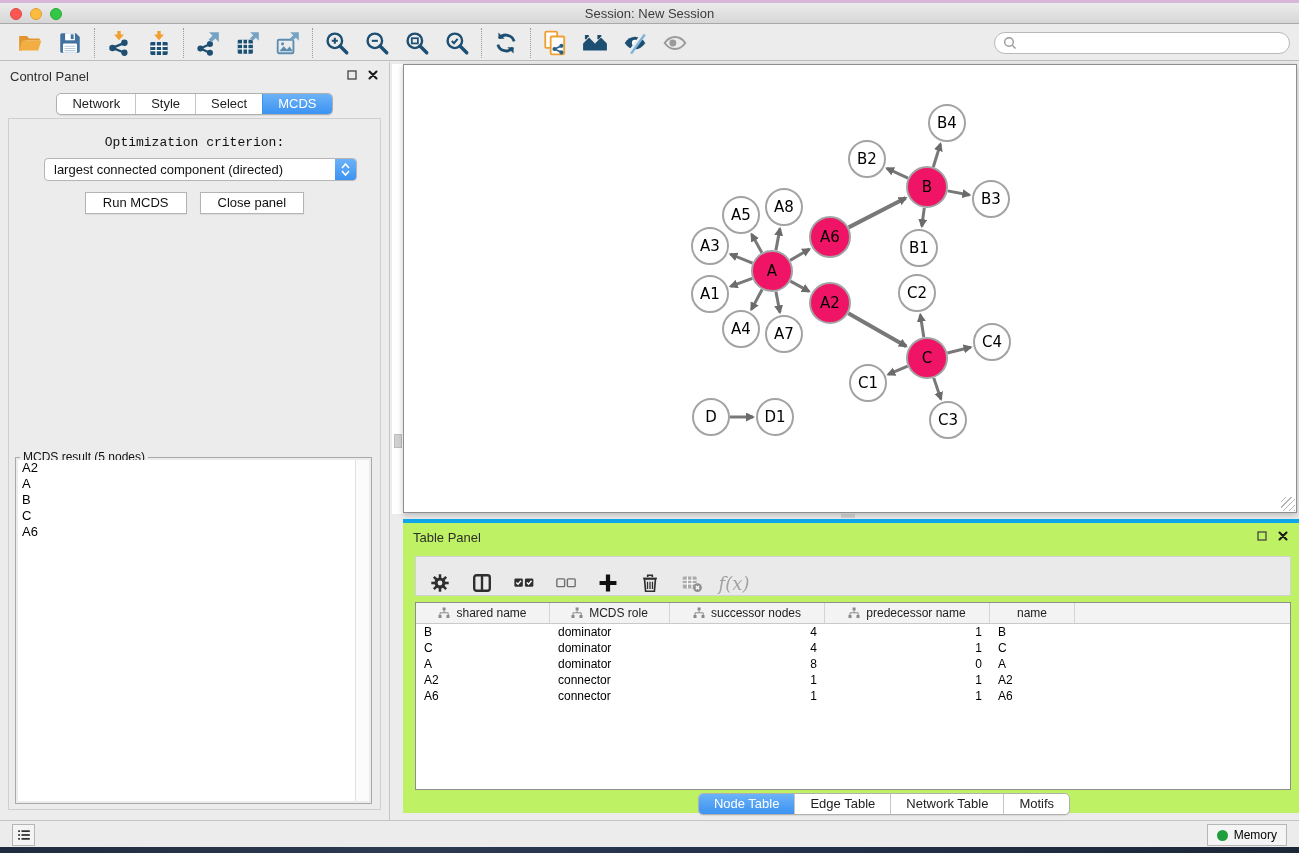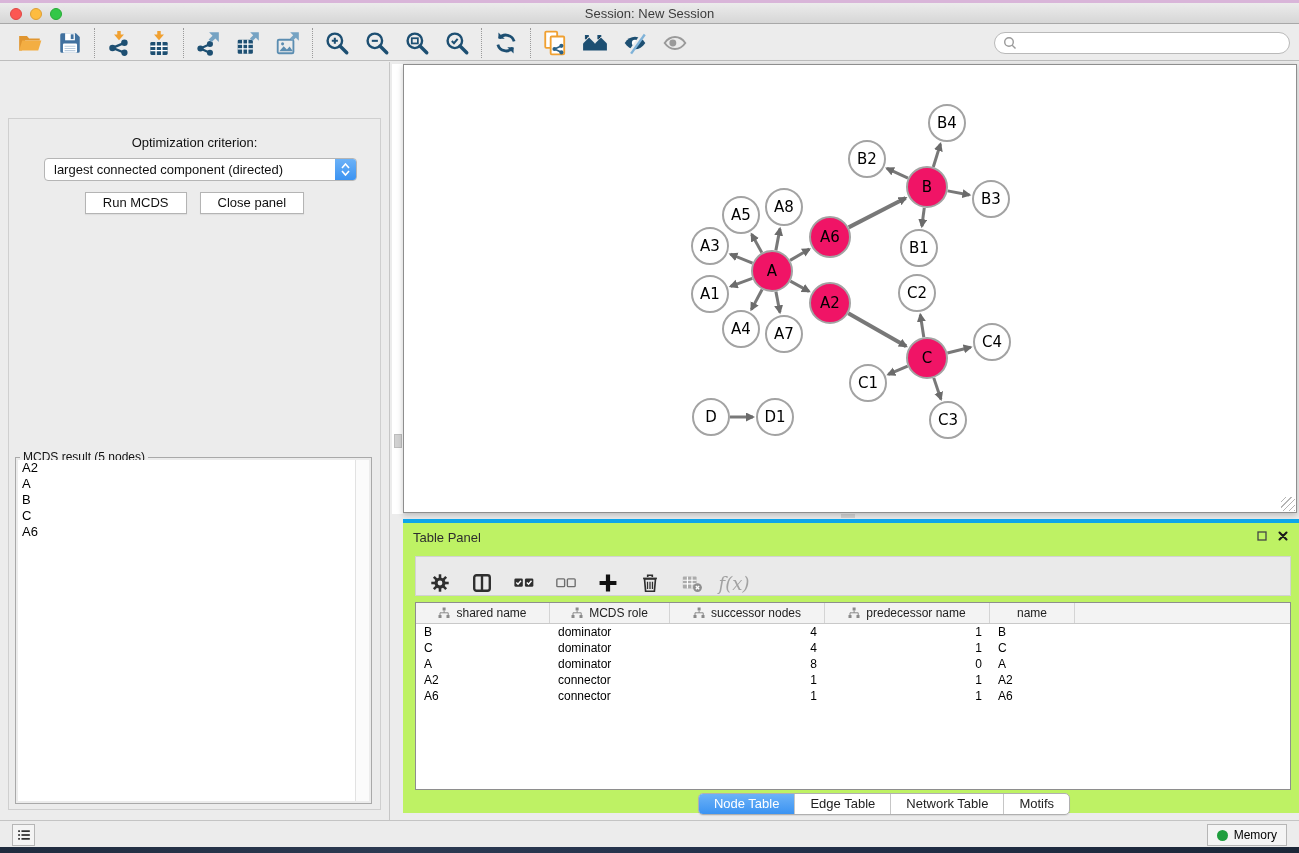--- a/index.html
+++ b/index.html
@@ -37,21 +37,21 @@
   .mini-icons svg { width:12px; height:12px; }
 
   .seg-tabs { display:flex; background:#fff; border:1px solid #b0b0b0; border-radius:5px; overflow:hidden; height:22px;
     box-shadow:0 1px 1px rgba(0,0,0,.08); }
   .seg-tab { padding:0 15px; line-height:20px; font-size:13px; color:#222; border-left:1px solid #c6c6c6; cursor:default; white-space:nowrap; }
   .seg-tab:first-child { border-left:none; }
   .seg-tab.selected { background:linear-gradient(#6cb2f7,#3b93f2); color:#fff; border-left-color:#3b93f2; }
   #cp-tabs-wrap { display:flex; justify-content:center; margin-top:5px; }
 
   #cp-content { position:absolute; left:8px; right:8px; top:56px; bottom:10px; border:1px solid #cfcfcf; background:#ececec; }
-  #cp-opt-label { text-align:center; margin-top:16px; font-size:13px; color:#111; }
+  #cp-opt-label { text-align:center; margin-top:16px; font-size:13px; color:#111;font-family:Liberation Mono, monospace; }
   #cp-select { position:absolute; left:35px; top:39px; width:313px; height:23px; background:#fff; border:1px solid #b5b5b5;
     border-radius:4px; display:flex; align-items:center; }
   #cp-select .sel-text { flex:1; padding-left:9px; font-size:13px; color:#111; white-space:nowrap; overflow:hidden; }
   #cp-select .sel-stepper { width:21px; height:21px; margin:0; border-radius:0 3px 3px 0;
     background:linear-gradient(#6cb2f7,#3b93f2); display:flex; flex-direction:column; align-items:center; justify-content:center; gap:1px; }
   .sel-stepper svg { width:9px; height:6px; }
   #cp-buttons { position:absolute; left:0; right:0; top:73px; display:flex; justify-content:center; gap:13px; }
   .aq-button { height:22px; padding:0 17px; background:#fff; border:1px solid #b4b4b4; border-radius:0;
     font-size:13px; color:#111; line-height:20px; box-shadow:0 1px 1px rgba(0,0,0,.06); }
 
@@ -265,20 +265,39 @@
   <div id="toolbar-search">
     <svg viewBox="0 0 14 14">
         <circle cx="6" cy="6" r="4.3" fill="none" stroke="#9a9a9a" stroke-width="1.4"></circle>
         <path d="M9.2 9.2l3.3 3.3" stroke="#9a9a9a" stroke-width="1.4"></path>
       </svg>
     <input type="text" placeholder="" style="">
   </div>
 </div>
 
 <div id="control-panel">
+  <div class="panel-head">
+    <span>Control Panel</span>
+    <span class="mini-icons">
+      <svg viewBox="0 0 12 12">
+          <rect x="2" y="2" width="8" height="8" fill="none" stroke="#444" stroke-width="1.3"></rect>
+        </svg>
+      <svg viewBox="0 0 12 12">
+          <path d="M2.5 2.5l7 7M9.5 2.5l-7 7" stroke="#1a1a1a" stroke-width="2.1" stroke-linecap="round"></path>
+        </svg>
+    </span>
+  </div>
+  <div id="cp-tabs-wrap">
+      <div class="seg-tabs" id="cp-tabs">
+        <span class="seg-tab">Network</span>
+        <span class="seg-tab">Style</span>
+        <span class="seg-tab">Select</span>
+        <span class="seg-tab selected">MCDS</span>
+      </div>
+    </div>
 
   <div id="cp-content">
     <div id="cp-opt-label">Optimization criterion:</div>
     <div id="cp-select">
       <span class="sel-text">largest connected component (directed)</span>
       <span class="sel-stepper">
         <svg viewBox="0 0 9 6">
             <path d="M1 5l3.5-4L8 5" fill="none" stroke="#fff" stroke-width="1.6"></path>
           </svg>
         <svg viewBox="0 0 9 6">

